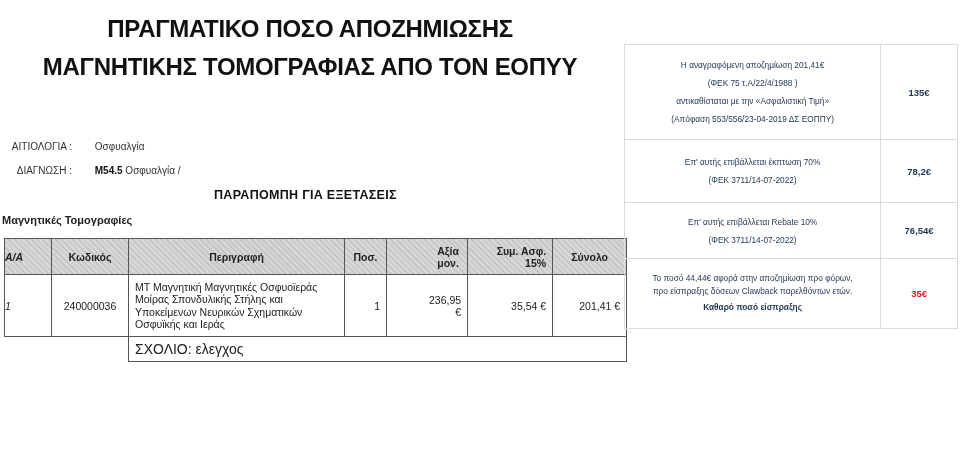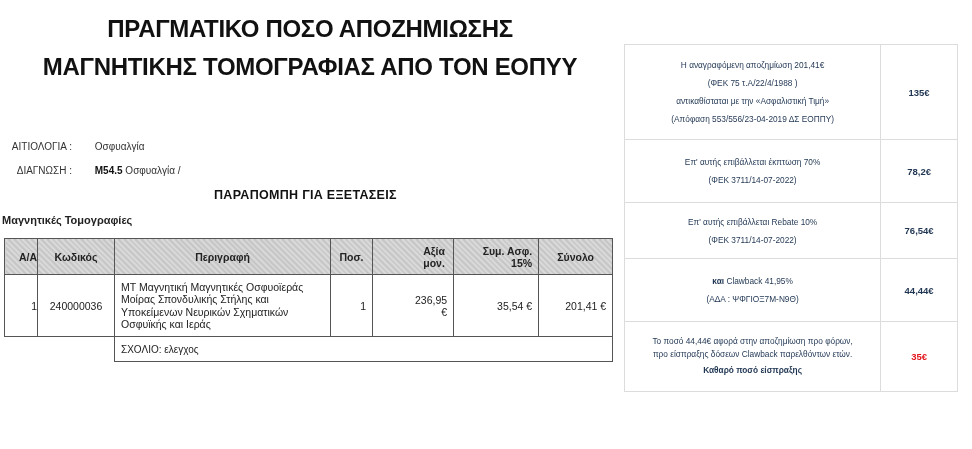--- a/index.html
+++ b/index.html
@@ -32,34 +32,34 @@
   .scan-table {
     position: absolute; left: 4px; top: 238px; border-collapse: collapse;
     font-size: 10.5px; color: #222;
   }
   .scan-table td, .scan-table th { border: 1px solid #555; }
   .scan-table th {
     background: #cfcfcf;
     background-image: repeating-linear-gradient(45deg, rgba(255,255,255,0.25) 0 2px, rgba(0,0,0,0.05) 2px 4px);
     font-weight: bold; height: 36px; font-size: 10.5px; color: #222;
   }
-  .c-aa { width: 33px; text-align: right; }
+  .c-aa { width: 47px; text-align: left; font-style: italic; }
   .c-code { width: 77px; text-align: center; }
   .c-desc { width: 216px; text-align: left; }
   .c-qty { width: 42px; }
   .c-val { width: 68px; padding-left: 42px; }
   .c-ins { width: 85px; }
   .c-tot { width: 74px; }
   th.c-desc { text-align: center; }
   th.c-ins { text-align: right; padding-right: 6px; line-height: 12px; }
   .scan-table td { height: 62px; vertical-align: middle; }
   td.c-desc { padding: 3px 6px; line-height: 12.5px; }
   td.num { text-align: right; padding-right: 6px; }
   .comment-row td { height: 25px; }
-  .comment-cell { padding-left: 6px !important; font-size: 10px; }
+  .comment-cell { padding-left: 6px !important; font-size: 14px; }
   .totals-row td { height: 26px; }
   .totals-row td.shade {
     background: #d3d3d3;
     background-image: repeating-linear-gradient(45deg, rgba(255,255,255,0.25) 0 2px, rgba(0,0,0,0.05) 2px 4px);
     font-weight: bold; border: 1px solid #555;
   }
   .totals-row td.blank { border: none; }
   .totals-row td.lbl { text-align: right; padding-right: 6px; font-weight: bold; border: none; }
 
   
@@ -149,27 +149,20 @@
     </td>
     <td class="amt">78,2€</td>
   </tr>
   <tr class="row4">
     <td class="desc">
       <span class="line">Επ' αυτής επιβάλλεται Rebate 10%</span>
       <span class="line">(ΦΕΚ 3711/14-07-2022)</span>
     </td>
     <td class="amt">76,54€</td>
   </tr>
-  <tr class="row5">
-    <td class="desc">
-      <span class="line"><b>και</b> <span>Clawback 41,95%</span></span>
-      <span class="line">(ΑΔΑ : ΨΦΓΙΟΞ7Μ-Ν9Θ)</span>
-    </td>
-    <td class="amt">44,44€</td>
-  </tr>
   <tr class="row6">
     <td class="desc">
       <span class="line tight">Το ποσό 44,44€ αφορά στην αποζημίωση προ φόρων,</span>
       <span class="line tight">προ είσπραξης δόσεων Clawback παρελθόντων ετών.</span>
       <span class="line"><b>Καθαρό ποσό είσπραξης</b></span>
     </td>
     <td class="amt red">35€</td>
   </tr>
 </tbody>
   </table>

